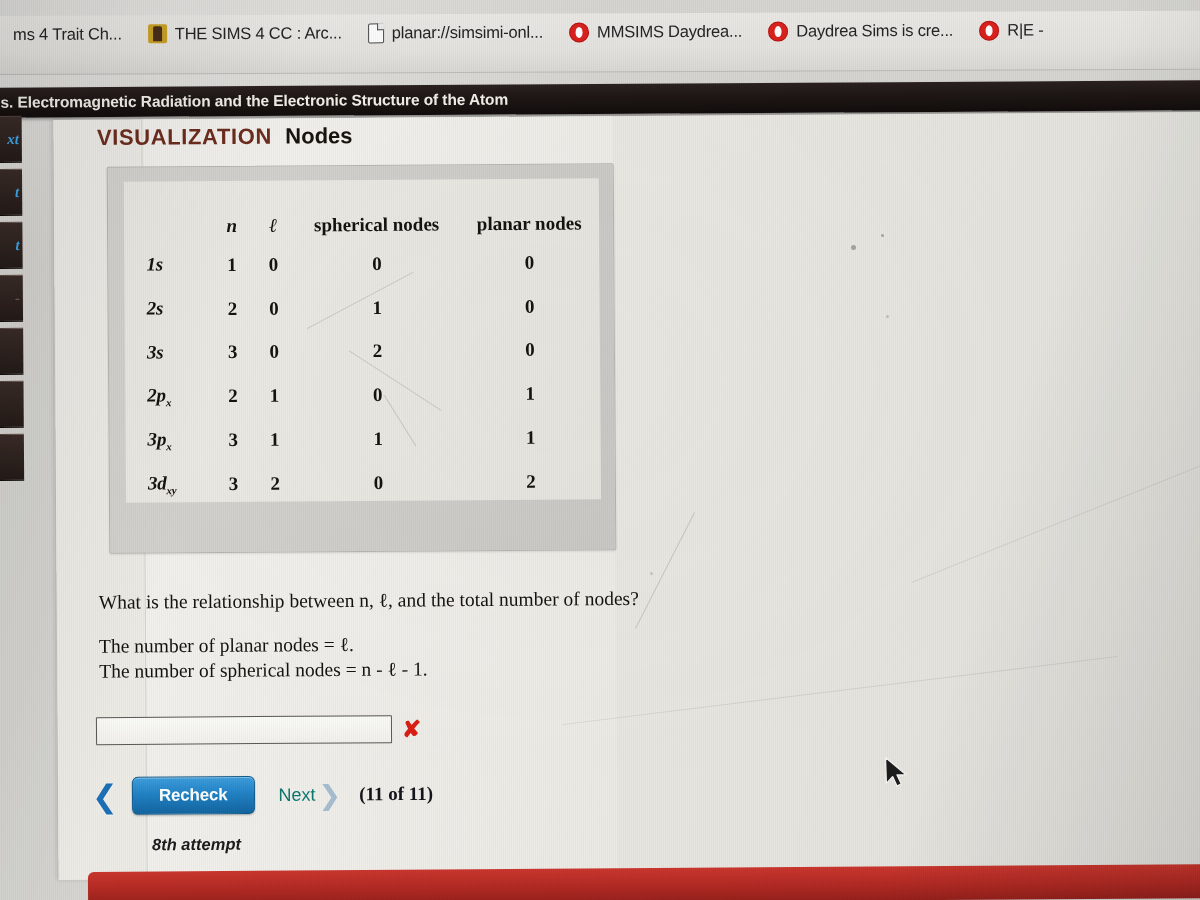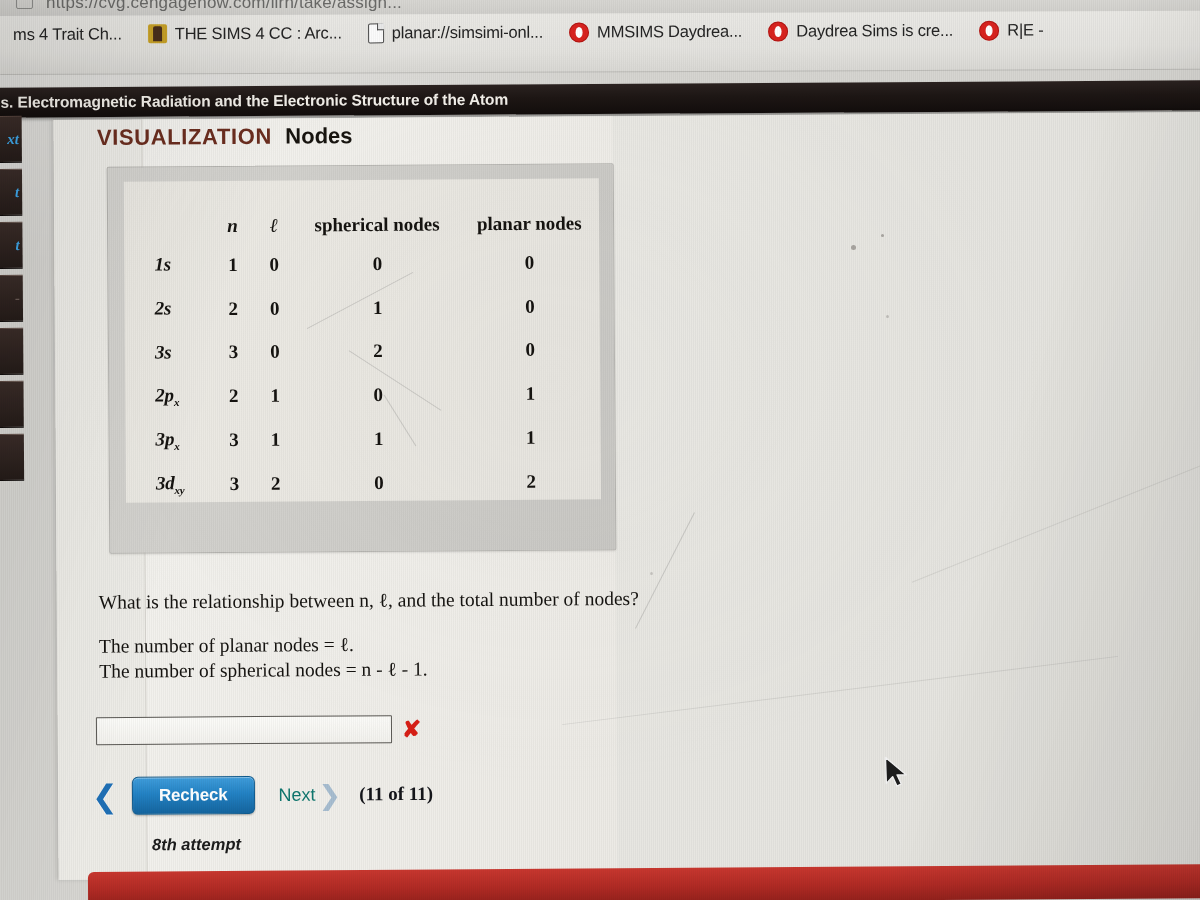--- a/index.html
+++ b/index.html
@@ -168,21 +168,21 @@
   }
   .ntable th{
     font-weight:bold;font-size:19px;padding:34px 0 6px 0;text-align:center;
     font-family:"Liberation Serif", serif;
   }
   .ntable th.it{font-style:italic;}
   .ntable td{
     font-size:19px;text-align:center;padding:10px 0;font-weight:bold;
   }
   .ntable td.orb{
-    font-style:italic;font-weight:bold;text-align:left;padding-left:30px;
+    font-style:italic;font-weight:bold;text-align:left;padding-left:22px;
     letter-spacing:-.2px;
   }
   .ntable td.orb sub{font-size:11px;font-style:italic;}
   .c-orb{width:92px;} .c-n{width:46px;} .c-l{width:46px;}
   .c-sph{width:178px;} .c-pl{width:152px;}
 
   
   .crease{position:absolute;background:rgba(120,120,120,.28);pointer-events:none;}
 
   
@@ -262,24 +262,20 @@
 
   
   .speck{position:absolute;border-radius:50%;background:rgba(90,85,80,.45);pointer-events:none;}
 </style>
 </head>
 <body>
 
 <div id="photo">
   <div class="glare"></div>
 
-  <div class="url-strip">
-    <span class="url-ico"></span>
-    <span class="url-row">https://cvg.cengagenow.com/ilrn/take/assign...</span>
-  </div>
 
   <div class="bookmarks">
     <div class="bm">
       <span class="lbl">ms 4 Trait Ch...</span>
     </div>
     <div class="bm">
       <span class="fav sims"></span>
       <span class="lbl">THE SIMS 4 CC : Arc...</span>
     </div>
     <div class="bm">

